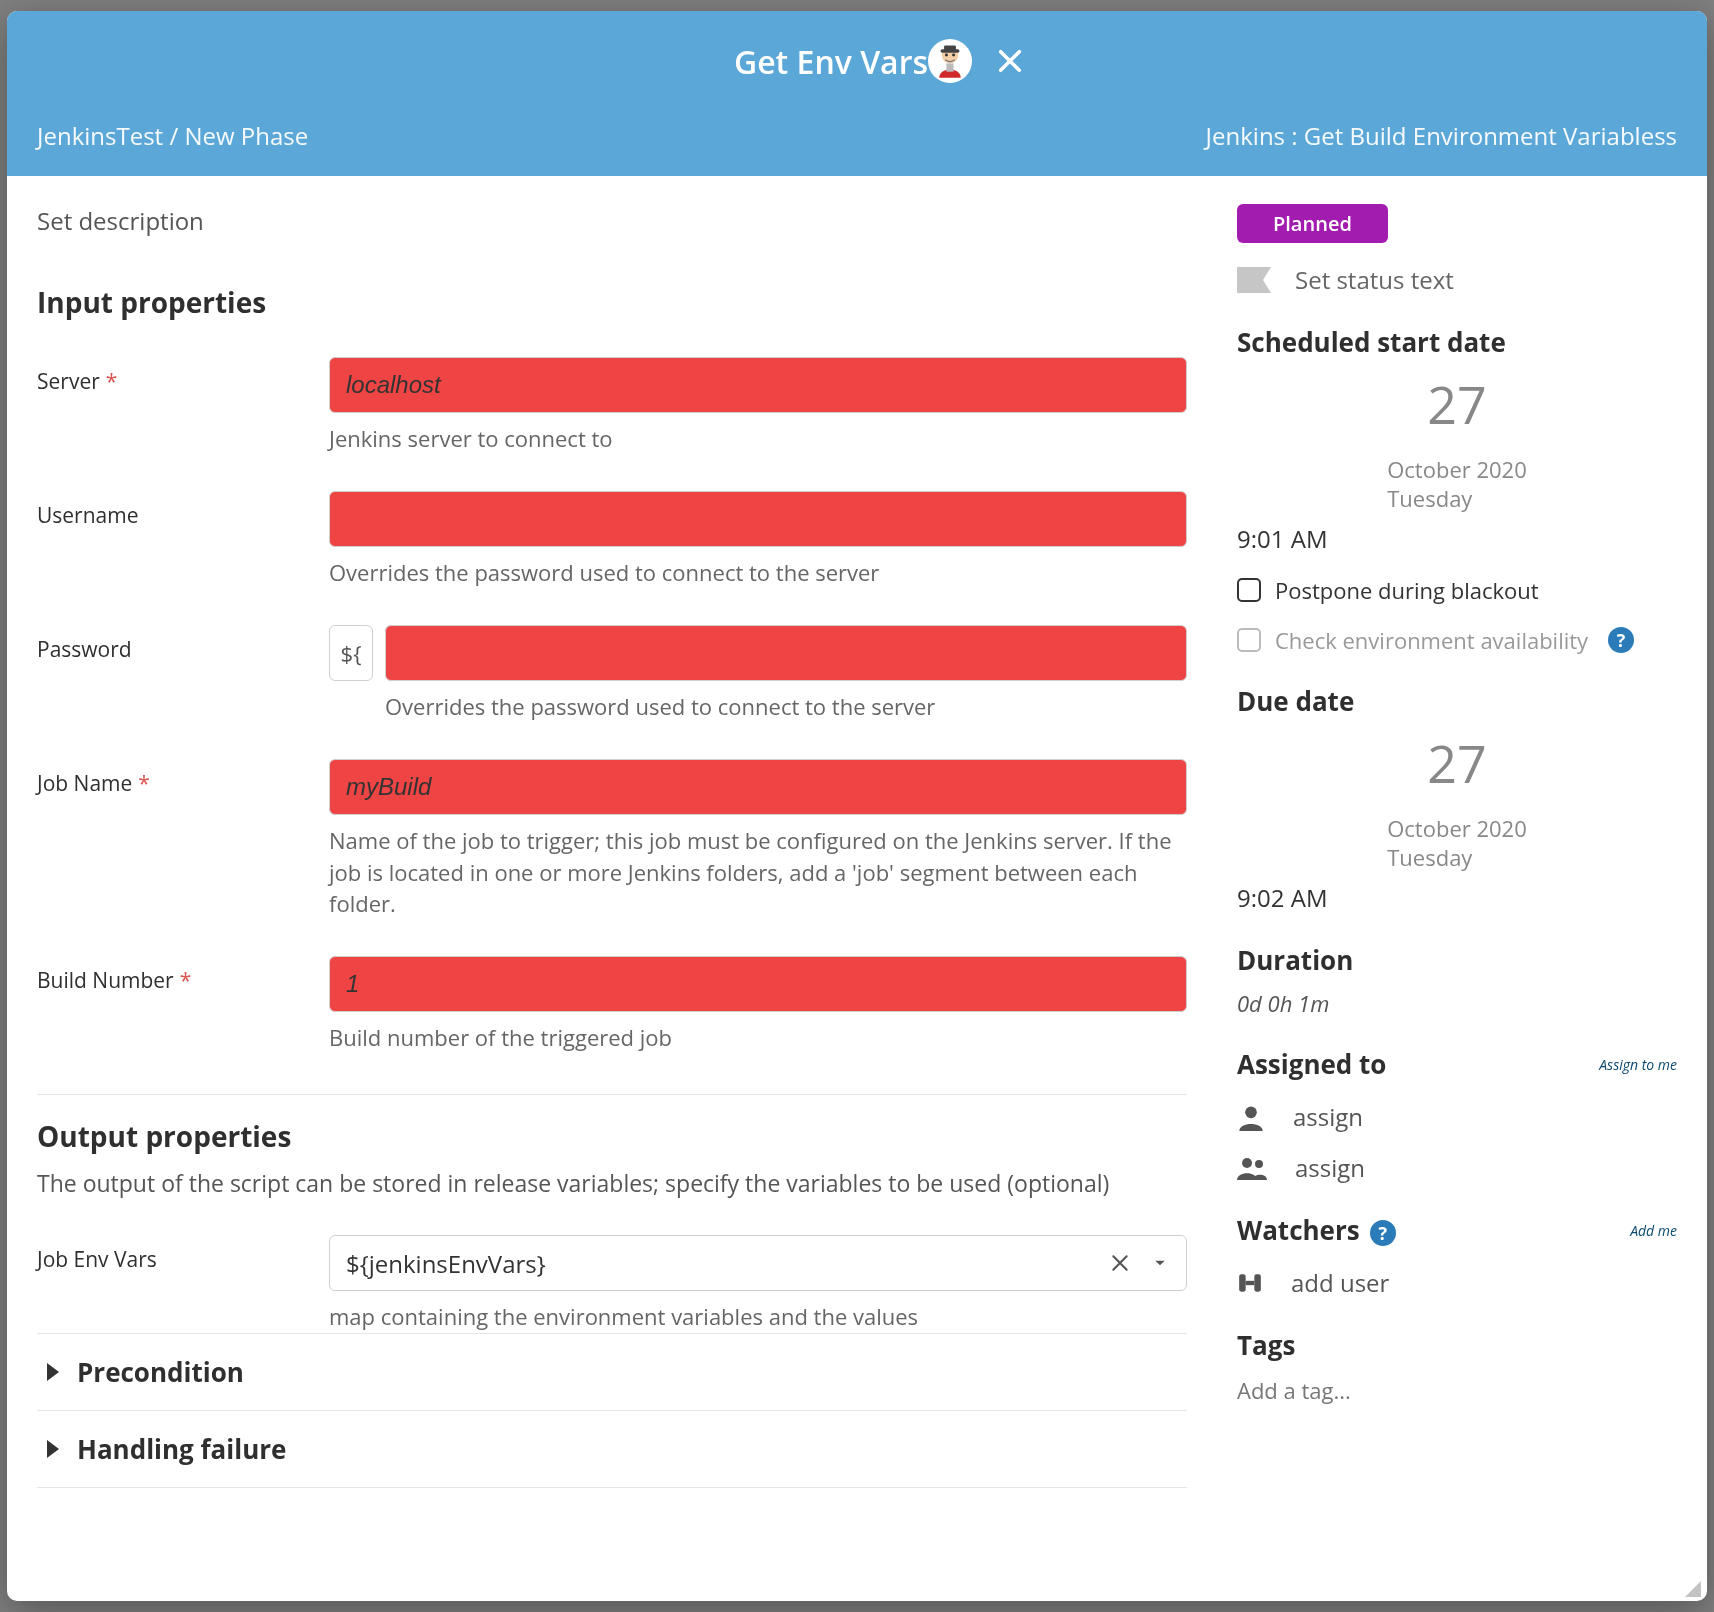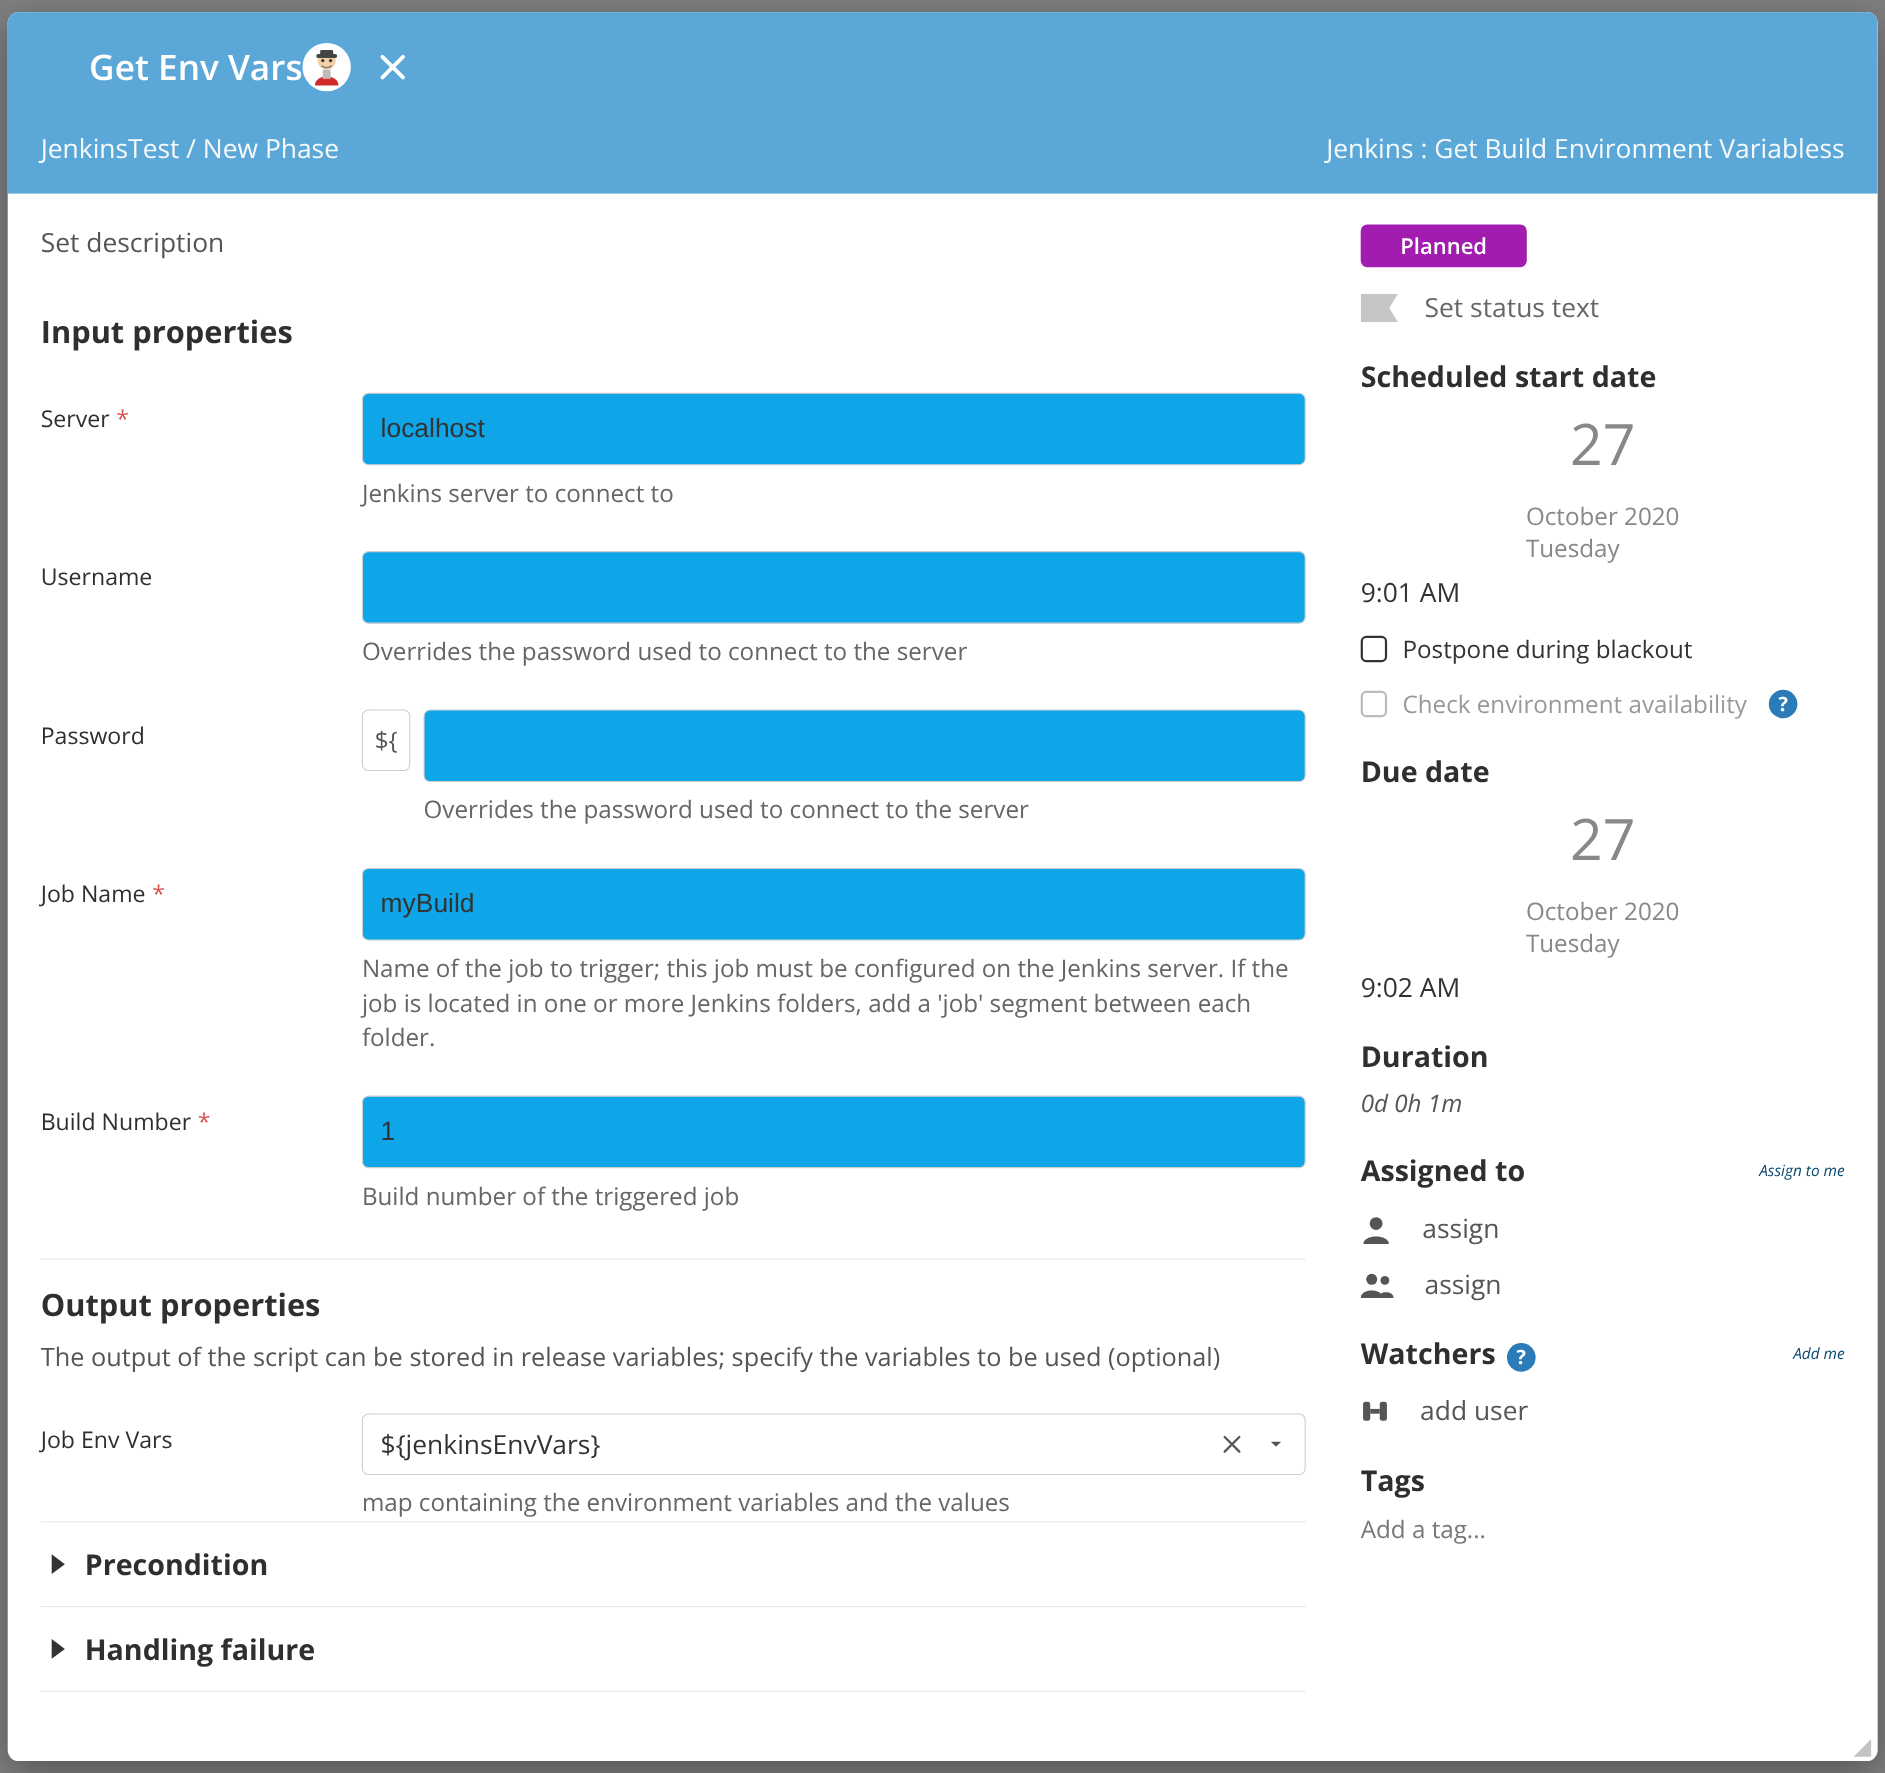--- a/index.html
+++ b/index.html
@@ -25,21 +25,21 @@
     box-shadow: 0 10px 40px rgba(0,0,0,.35);
   }
   .header {
     background: #5ba7d7;
     color: #fff;
     padding: 28px 30px 24px 30px;
   }
   .header-top {
     display: flex;
     align-items: center;
-    justify-content: flex-start;
+    justify-content: center;
     margin-left: 44px;
   }
   .header-title { font-size: 32px; font-weight: 600; }
   .header-icons { display: flex; align-items: center; gap: 24px; }
   .avatar {
     width: 44px; height: 44px; border-radius: 50%;
     overflow: hidden;
     background: #fff;
     display:flex; align-items:center; justify-content:center;
   }
@@ -75,27 +75,28 @@
   .section-title { font-size: 28px; font-weight: 700; color: #2f2f2f; margin-top: 46px; }
   .section-help { color: #555; font-size: 23px; margin-top: 12px; line-height: 1.4; }
 
   .field { display: flex; align-items: flex-start; margin-top: 36px; gap: 12px; }
   .field-label { width: 280px; font-size: 21px; color: #2f2f2f; padding-top: 10px; }
   .req { color: #d9534f; padding-left: 6px; }
   .field-body { flex: 1; }
 
   .input {
     width: 100%;
-    height: 66px;
+    height: 56px;
     border: 1px solid #cfcfcf;
     border-radius: 6px;
     font-size: 24px;
     padding: 0 16px;
     color: #333;
-    background: #0ea5e9;
+    background: #ef4444;
+    font-style: italic;
   }
   .hint { font-size: 22px; color: #666; margin-top: 10px; line-height: 1.45; }
 
   .var-btn {
     width: 44px; height: 56px;
     border: 1px solid #cfcfcf; border-radius: 6px;
     display:flex; align-items:center; justify-content:center;
     font-size: 22px; color:#555; cursor:pointer;
     background:#fff;
   }

